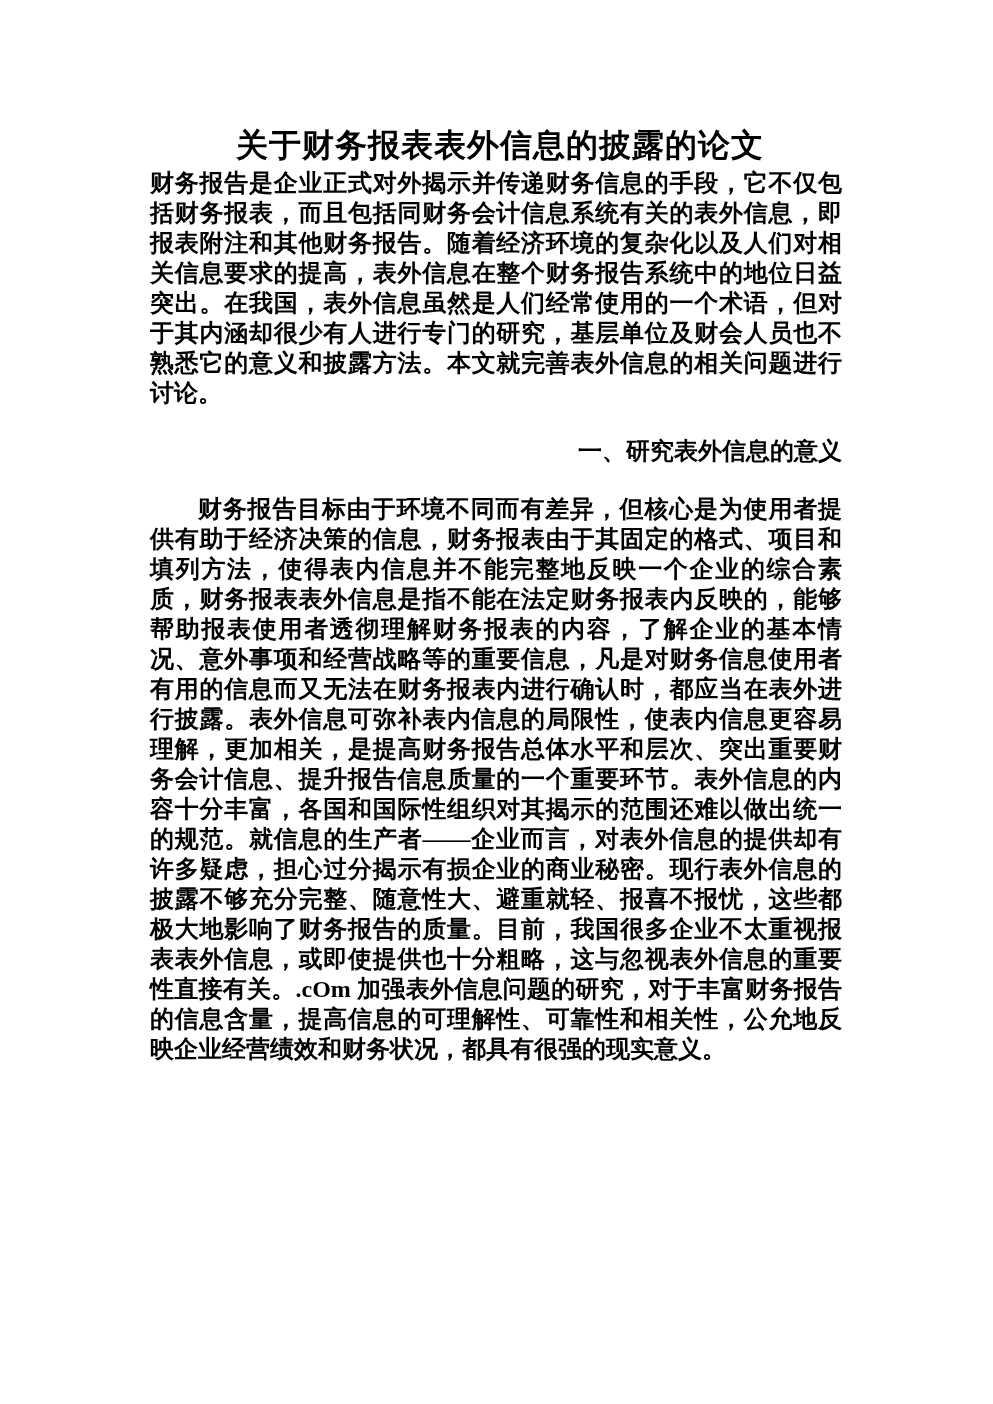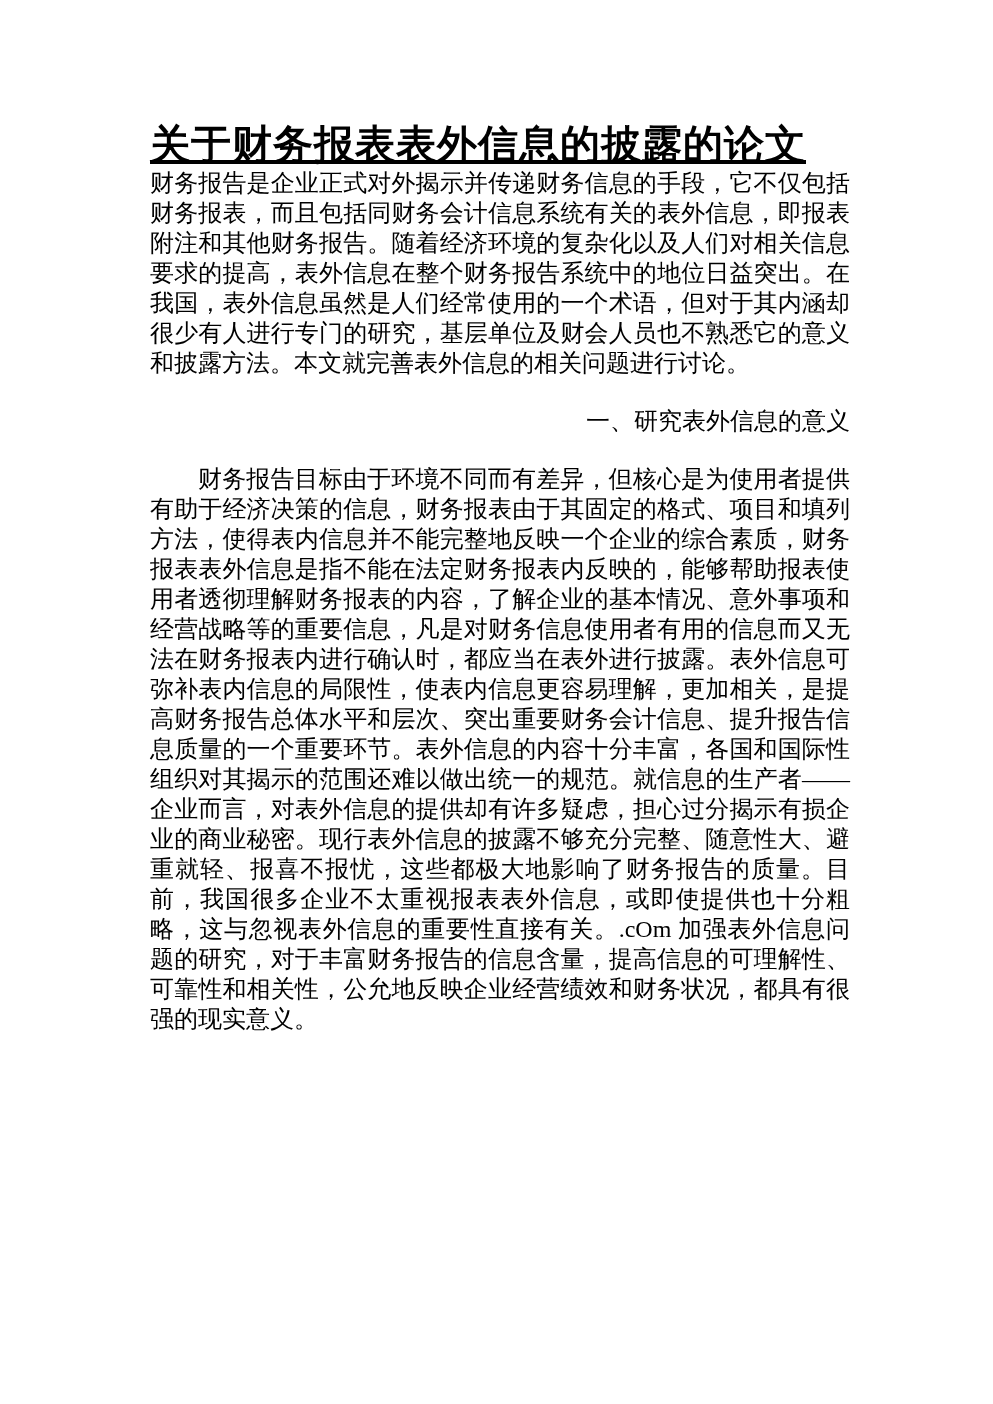--- a/index.html
+++ b/index.html
@@ -15,32 +15,31 @@
     margin: 0 auto;
     box-sizing: border-box;
     background: #ffffff;
     color: #000000;
     padding: 122px 143px 60px 150px;
     overflow: hidden;
     font-family: "Liberation Serif", "DejaVu Serif", serif;
   }
   .doc-title {
     margin: 0;
-    font-size: 40px;
+    font-size: 32px;
     line-height: 46px;
     font-weight: bold;
-    text-align: left;
+    text-align: center;
     letter-spacing: 1px;
-    text-decoration: underline;
   }
   .para, .heading {
-    margin: 28px 0 0 0;
+    margin: 28px 8px 0 0;
     font-size: 24px;
     line-height: 30px;
-    font-weight: normal;
+    font-weight: bold;
     text-align: justify;
     text-justify: inter-ideograph;
     word-break: break-all;
   }
   .para {
     text-indent: 2em;
   }
   .para.no-indent {
     margin-top: 0;
     text-indent: 0;

